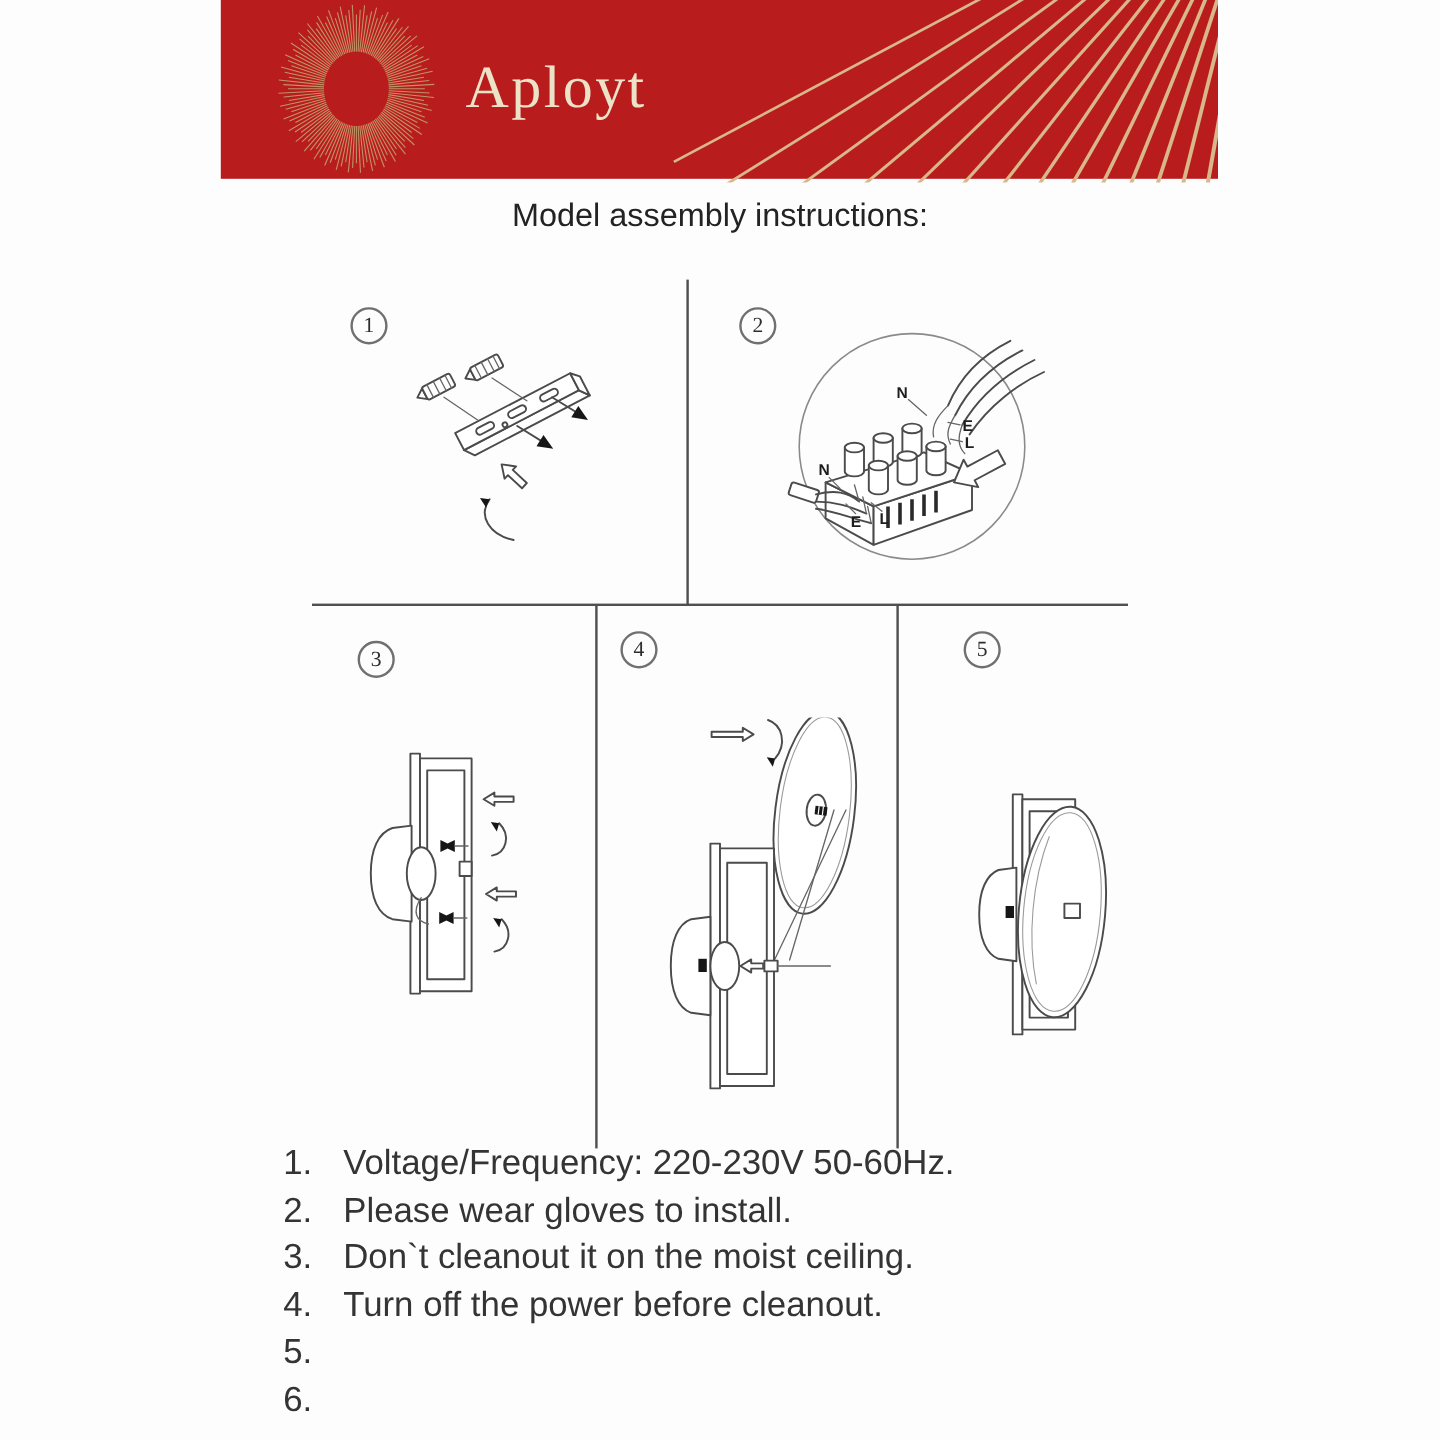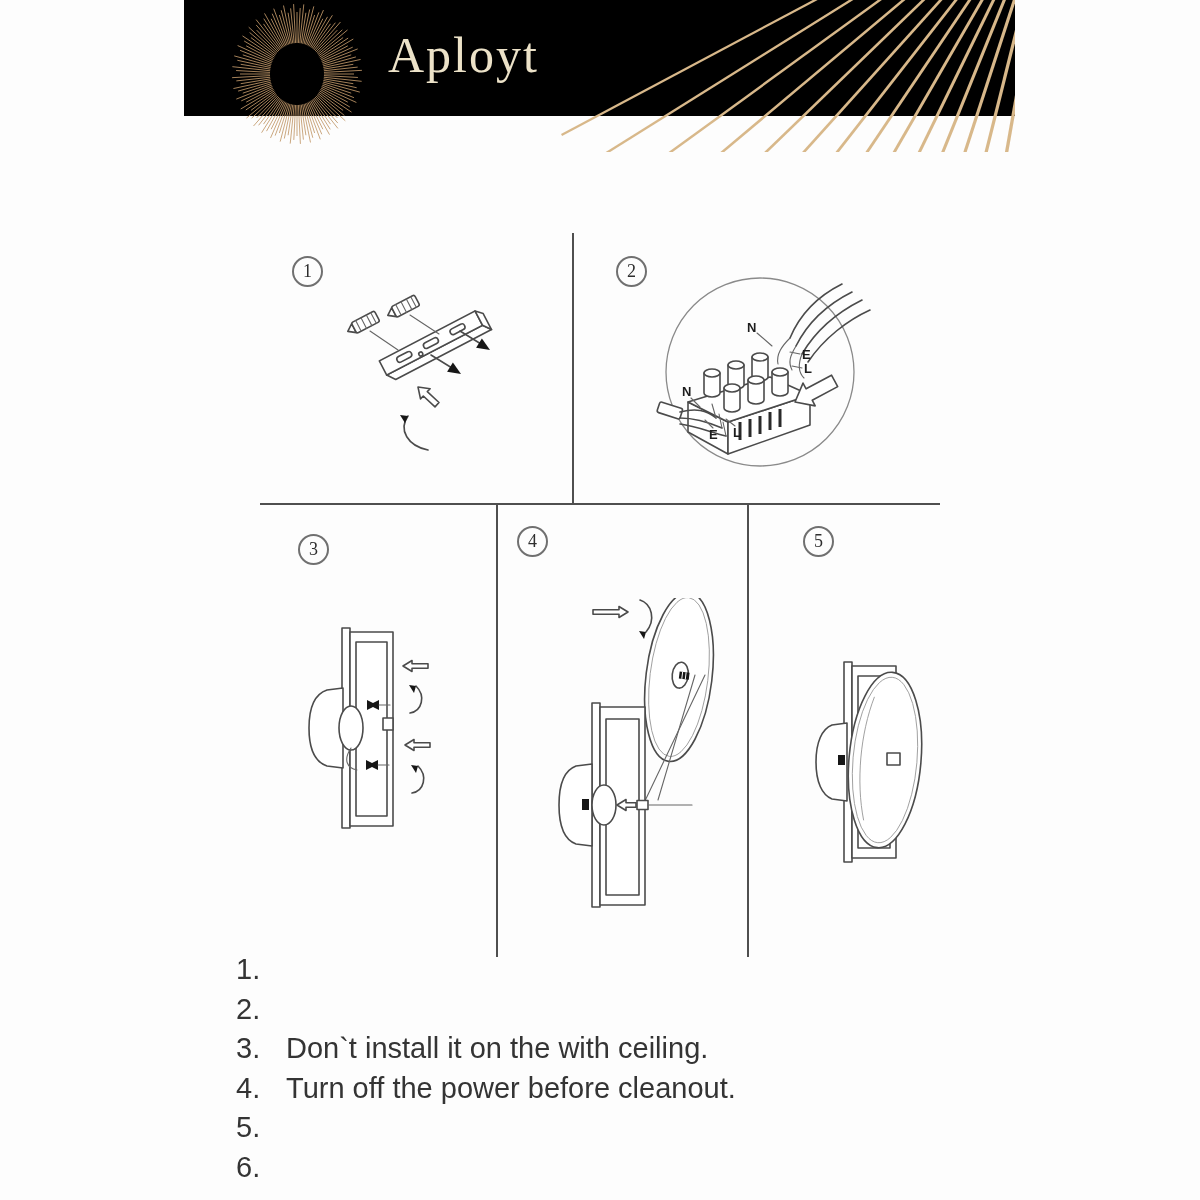--- a/index.html
+++ b/index.html
@@ -1,19 +1,19 @@
 <!DOCTYPE html>
 <html><head>
 <meta charset="utf-8">
 <style>
   html,body{margin:0;padding:0;background:#ffffff;}
   .page{position:relative;width:1200px;height:1200px;background:#fdfdfd;overflow:hidden;
         font-family:"Liberation Sans",sans-serif;color:#2e2e2e;}
   
-  .banner{position:absolute;left:184px;top:0;width:831px;height:116px;background:#000000;}
+  .banner{position:absolute;left:184px;top:0;width:831px;height:149px;background:#b91c1c;}
   .banner svg{position:absolute;left:0;top:0;}
   .brand{position:absolute;left:204px;top:50%;transform:translateY(-55%);
          font-family:"Liberation Serif",serif;font-size:50px;font-weight:400;
          color:#ece2c8;letter-spacing:2px;}
   
   .title-wrap{position:absolute;left:0;top:163px;width:100%;text-align:center;color:#232323;}
   .title-line{font-size:27px;line-height:32px;}
   
   .vline,.hline{position:absolute;background:#4f4f4f;}
   .vline{width:2px;}
@@ -179,20 +179,21 @@
           <line x1="872" y1="-128" x2="443.0151118533724" y2="231.96106142446212" stroke="#d8b88a" stroke-width="2.52"></line>
           <line x1="872" y1="-128" x2="418.95048315002947" y2="201.15974128378502" stroke="#d8b88a" stroke-width="2.44"></line>
           <line x1="872" y1="-128" x2="397.0930661524015" y2="168.75478797059475" stroke="#d8b88a" stroke-width="2.36"></line>
           <line x1="872" y1="-128" x2="377.549347999001" y2="134.904075160099" stroke="#d8b88a" stroke-width="2.28"></line>
         </g>
     </svg>
     <div class="brand">Aployt</div>
   </div>
 
   <div class="title-wrap">
+    <div class="title-line">Model assembly instructions:</div>
   </div>
 
   <div class="vline" style="left:572px;top:233px;height:271px;"></div>
   <div class="hline" style="left:260px;top:503px;width:680px;"></div>
   <div class="vline" style="left:496px;top:505px;height:452px;"></div>
   <div class="vline" style="left:747px;top:505px;height:452px;"></div>
 
   <div class="badge" style="left:292px;top:256px;">
       <span>1</span>
     </div>
@@ -396,27 +397,29 @@
       <ellipse cx="0" cy="0" rx="32" ry="83" fill="none" stroke="#9a9a9a" stroke-width="0.9"></ellipse>
       <path d="M-16,-62 C-27,-24 -27,24 -16,62" fill="none" stroke="#9a9a9a" stroke-width="0.9"></path>
     </g>
     <rect class="bk" x="48" y="110" width="7" height="10"></rect>
     <rect class="wh" x="97" y="108" width="13" height="12"></rect>
   </svg>
 
   <div class="instructions">
     <div class="row">
       <span class="n">1.</span>
+      <span>Voltage/Frequency: 220-230V 50-60Hz.</span>
     </div>
     <div class="row">
       <span class="n">2.</span>
+      <span>Please wear gloves to install.</span>
     </div>
     <div class="row">
       <span class="n">3.</span>
-      <span>Don`t install it on the with ceiling.</span>
+      <span>Don`t cleanout it on the moist ceiling.</span>
     </div>
     <div class="row">
       <span class="n">4.</span>
       <span>Turn off the power before cleanout.</span>
     </div>
     <div class="row">
       <span class="n">5.</span>
     </div>
     <div class="row">
       <span class="n">6.</span>

